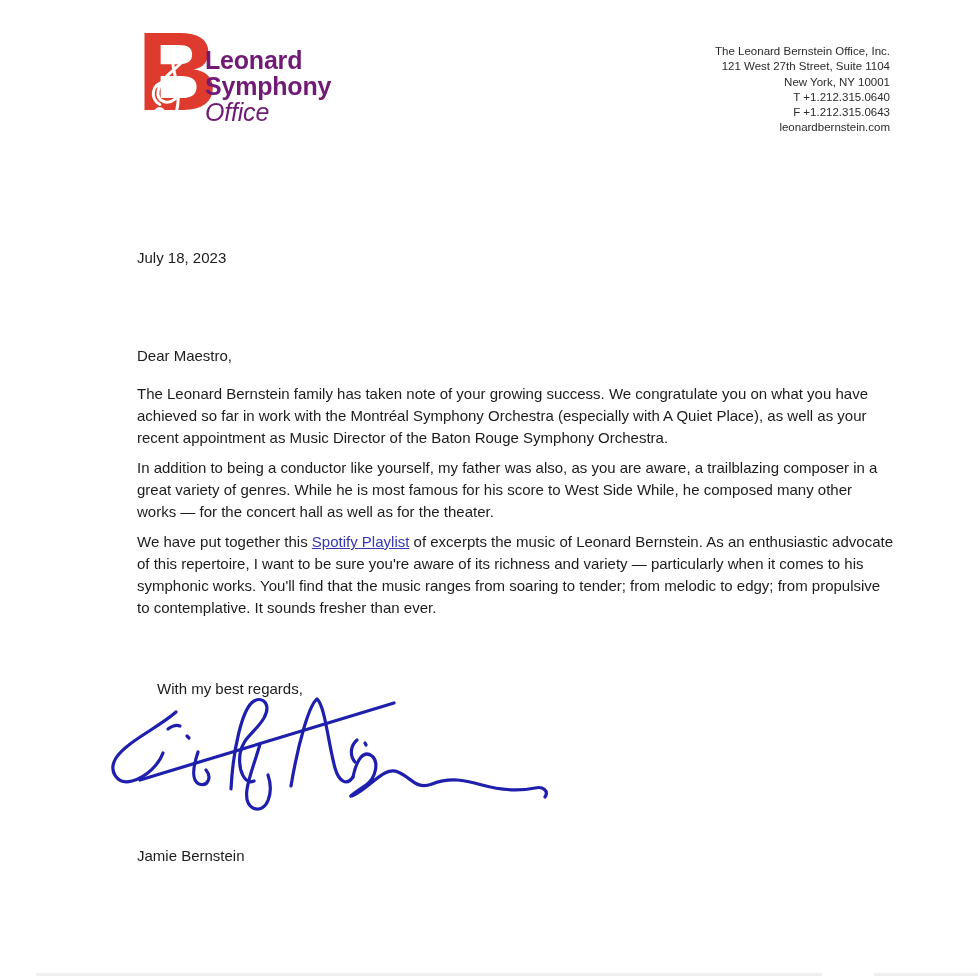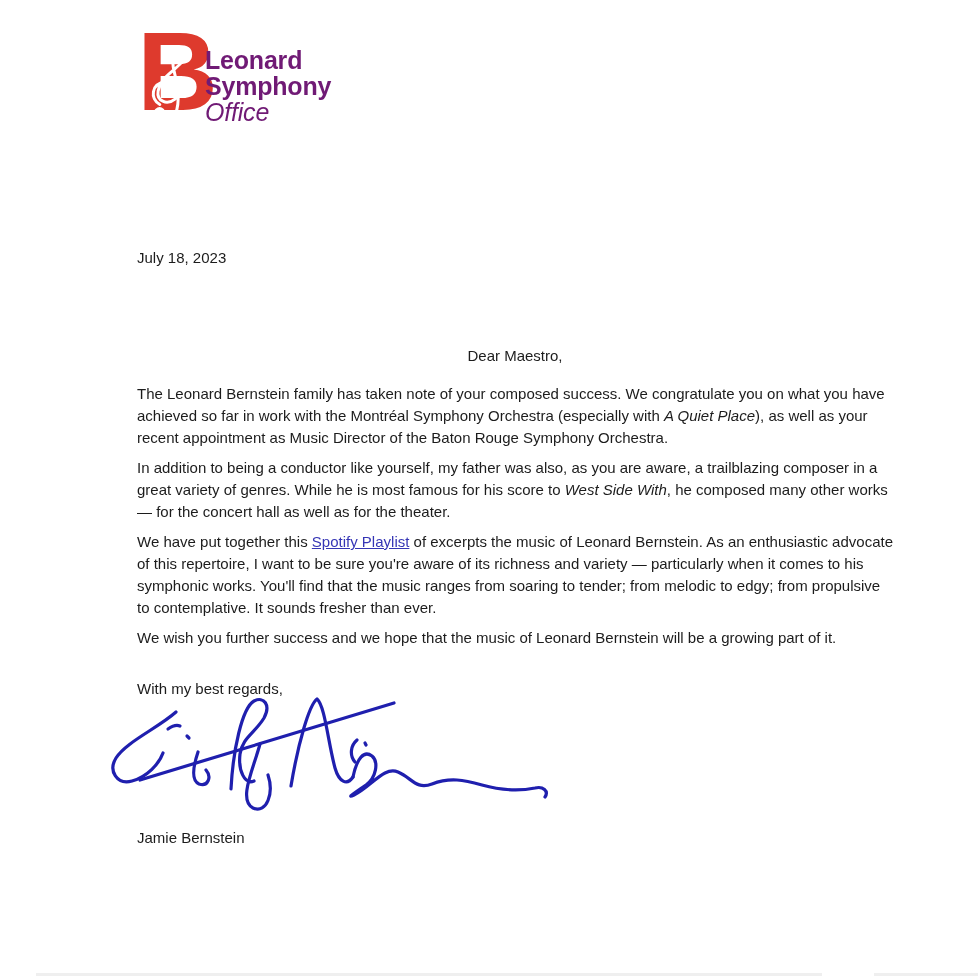--- a/index.html
+++ b/index.html
@@ -59,27 +59,27 @@
     text-align: right;
     font-size: 11.5px;
     line-height: 15.3px;
     color: #2b2b2b;
   }
 
   
   .abs { position: absolute; left: 137px; width: 756px; font-size: 15px; line-height: 22px; color: #1c1c1c; }
   .date-line      { top: 247px; }
   .recipient-line { top: 291px; }
-  .salutation     { top: 345px; text-align: center; }
+  .salutation     { top: 345px; }
   .paragraphs     { top: 383px; }
   .paragraphs p   { margin: 0 0 8px 0; }
-  .closing        { top: 678px; }
-  .signer-name    { top: 827px; }
+  .closing        { top: 678px; margin-left: 20px; }
+  .signer-name    { top: 845px; }
 
-  .paragraphs .run-italic { font-style: italic; }
+  .paragraphs .run-italic { }
   .paragraphs a.run-link { text-decoration: underline; cursor: pointer; }
 
   .signature-svg {
     position: absolute;
     left: 102px;
     top: 692px;
     width: 455px;
     height: 122px;
   }
 
@@ -100,28 +100,35 @@
         <path d="M24,62 C13,58 12,43 25,39 C37,35 45,46 38,54 C31,62 20,59 20,49 C20,35 32,27 38,17 C42,10 40,3 34,5 C28,8 28,17 32,26 C38,40 44,55 41,69 C38,79 27,83 22,76 C18,70 23,64 28,67"></path>
       </g>
     </svg>
   </div>
   <div class="wordmark" id="wordmark">
       <div class="wm-line">Leonard</div>
       <div class="wm-line">Symphony</div>
       <div class="wm-line">Office</div>
     </div>
 
+  <div class="address-block" id="address">
+      <div>The Leonard Bernstein Office, Inc.</div>
+      <div>121 West 27th Street, Suite 1104</div>
+      <div>New York, NY 10001</div>
+      <div>T +1.212.315.0640</div>
+      <div>F +1.212.315.0643</div>
+      <div>leonardbernstein.com</div>
+    </div>
 
   <div class="abs date-line">July 18, 2023</div>
   <div class="abs salutation">Dear Maestro,</div>
   <div class="abs paragraphs" id="paragraphs">
-      <p><span class="run-normal">The Leonard Bernstein family has taken note of your composed success. We congratulate you on what you have achieved so far in work with the Montréal Symphony Orchestra (especially with </span><span class="run-italic">A Quiet Place</span><span class="run-normal">), as well as your recent appointment as Music Director of the Baton Rouge Symphony Orchestra.</span></p>
-      <p><span class="run-normal">In addition to being a conductor like yourself, my father was also, as you are aware, a trailblazing composer in a great variety of genres. While he is most famous for his score to </span><span class="run-italic">West Side With</span><span class="run-normal">, he composed many other works — for the concert hall as well as for the theater.</span></p>
+      <p><span class="run-normal">The Leonard Bernstein family has taken note of your growing success. We congratulate you on what you have achieved so far in work with the Montréal Symphony Orchestra (especially with </span><span class="run-italic">A Quiet Place</span><span class="run-normal">), as well as your recent appointment as Music Director of the Baton Rouge Symphony Orchestra.</span></p>
+      <p><span class="run-normal">In addition to being a conductor like yourself, my father was also, as you are aware, a trailblazing composer in a great variety of genres. While he is most famous for his score to </span><span class="run-italic">West Side While</span><span class="run-normal">, he composed many other works — for the concert hall as well as for the theater.</span></p>
       <p><span class="run-normal">We have put together this </span><a class="run-link" style="color: rgb(53, 53, 181);">Spotify Playlist</a><span class="run-normal"> of excerpts the music of Leonard Bernstein. As an enthusiastic advocate of this repertoire, I want to be sure you're aware of its richness and variety — particularly when it comes to his symphonic works. You'll find that the music ranges from soaring to tender; from melodic to edgy; from propulsive to contemplative. It sounds fresher than ever.</span></p>
-      <p><span class="run-normal">We wish you further success and we hope that the music of Leonard Bernstein will be a growing part of it.</span></p>
     </div>
   <div class="abs closing">With my best regards,</div>
 
   <svg class="signature-svg" viewBox="0 0 455 122" fill="none" stroke-width="3.2" stroke-linecap="round" stroke-linejoin="round">
     <g id="signature-group" stroke="#1f1fae">
       <path d="M74,20 C56,36 24,50 14,66 C6,79 15,93 30,89 C45,85 57,72 61,61"></path>
       <path d="M66,37 q7,-5 12,-3"></path>
       <path d="M85,44 l2,2"></path>
       <path d="M96,60 C92,72 88,88 97,92 C106,95 110,85 104,78"></path>
       <path d="M129,97 C131,58 140,16 152,9 C162,4 169,13 162,26 C153,41 140,46 138,62 C136,79 143,93 152,89"></path>

